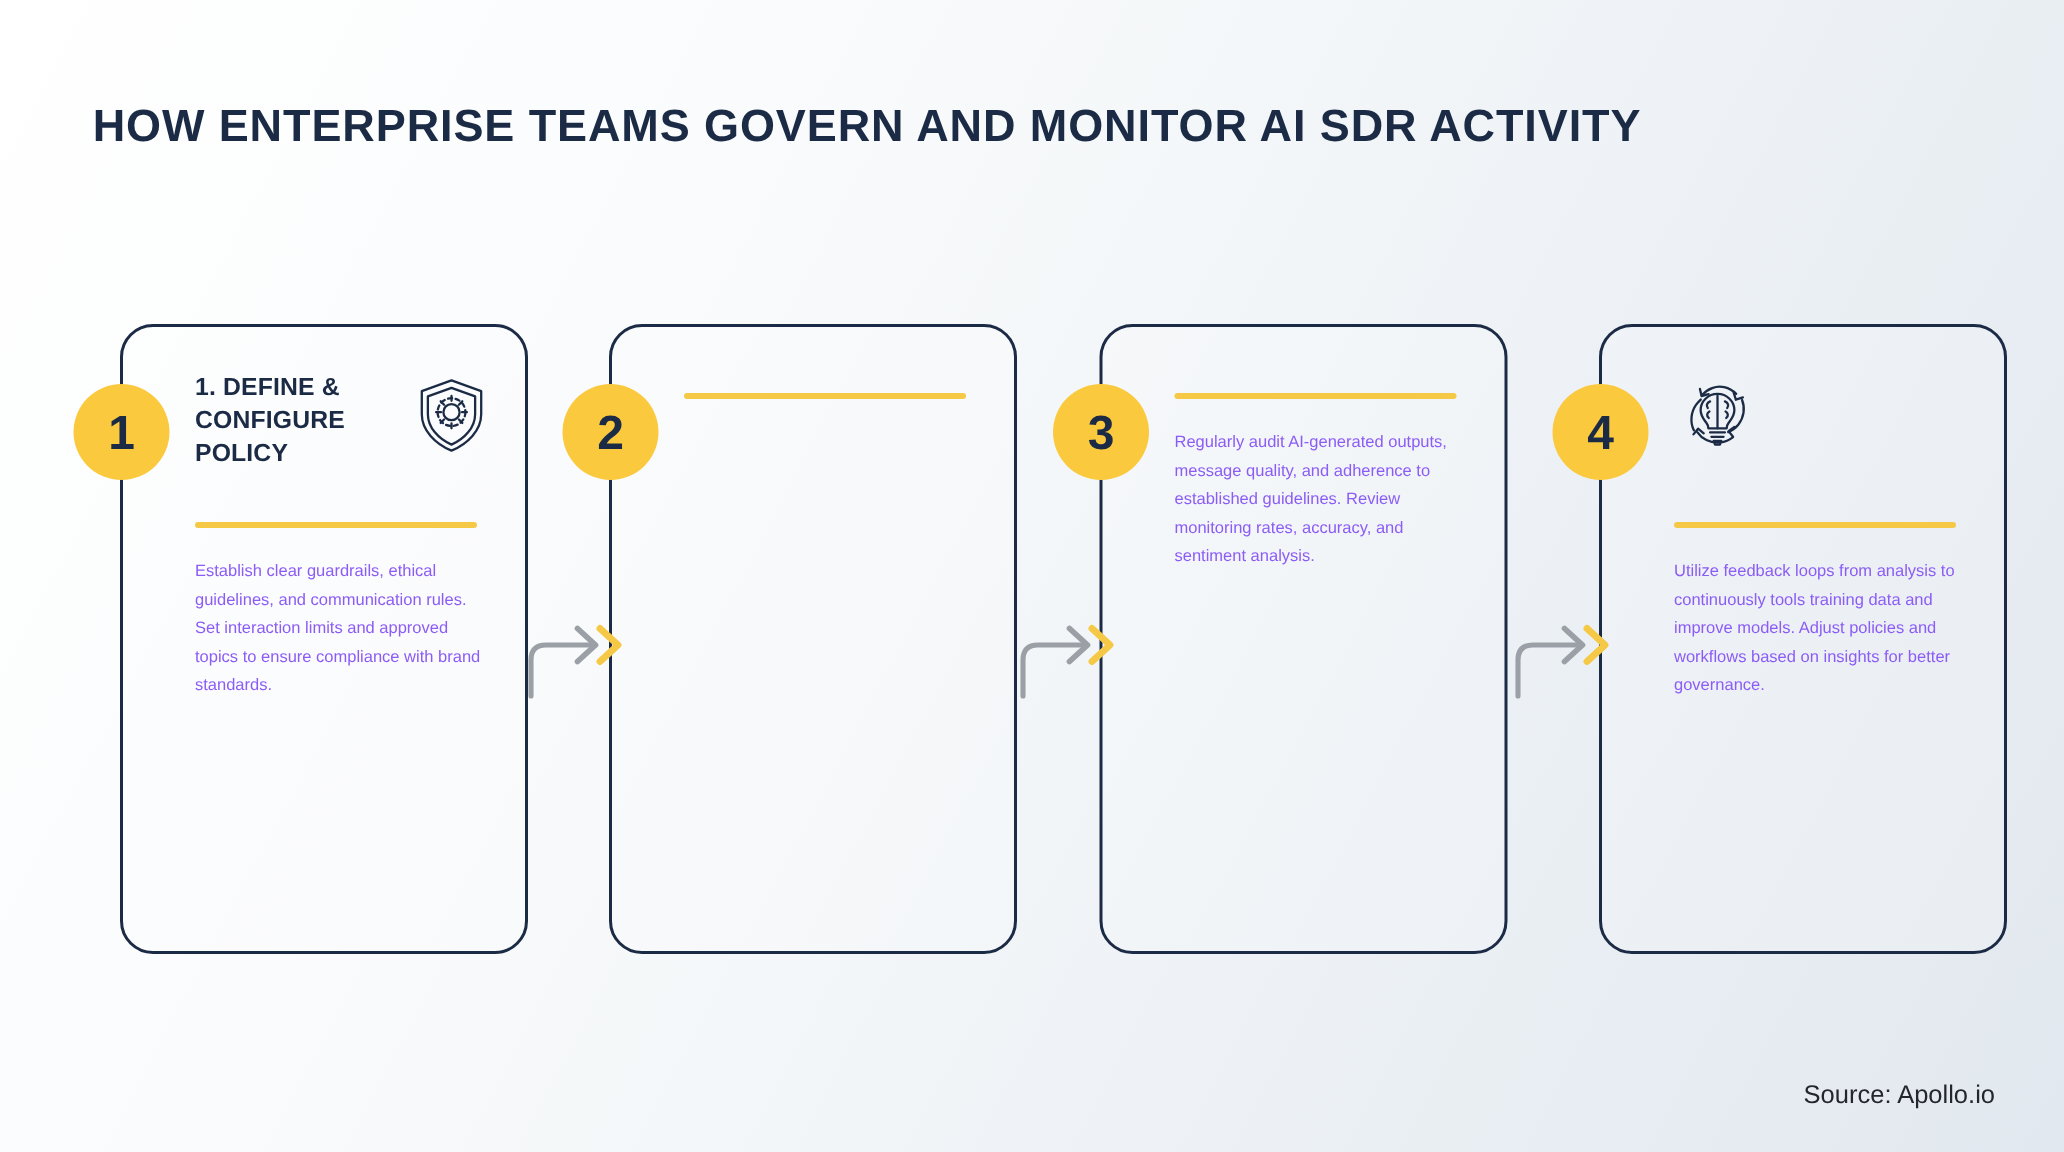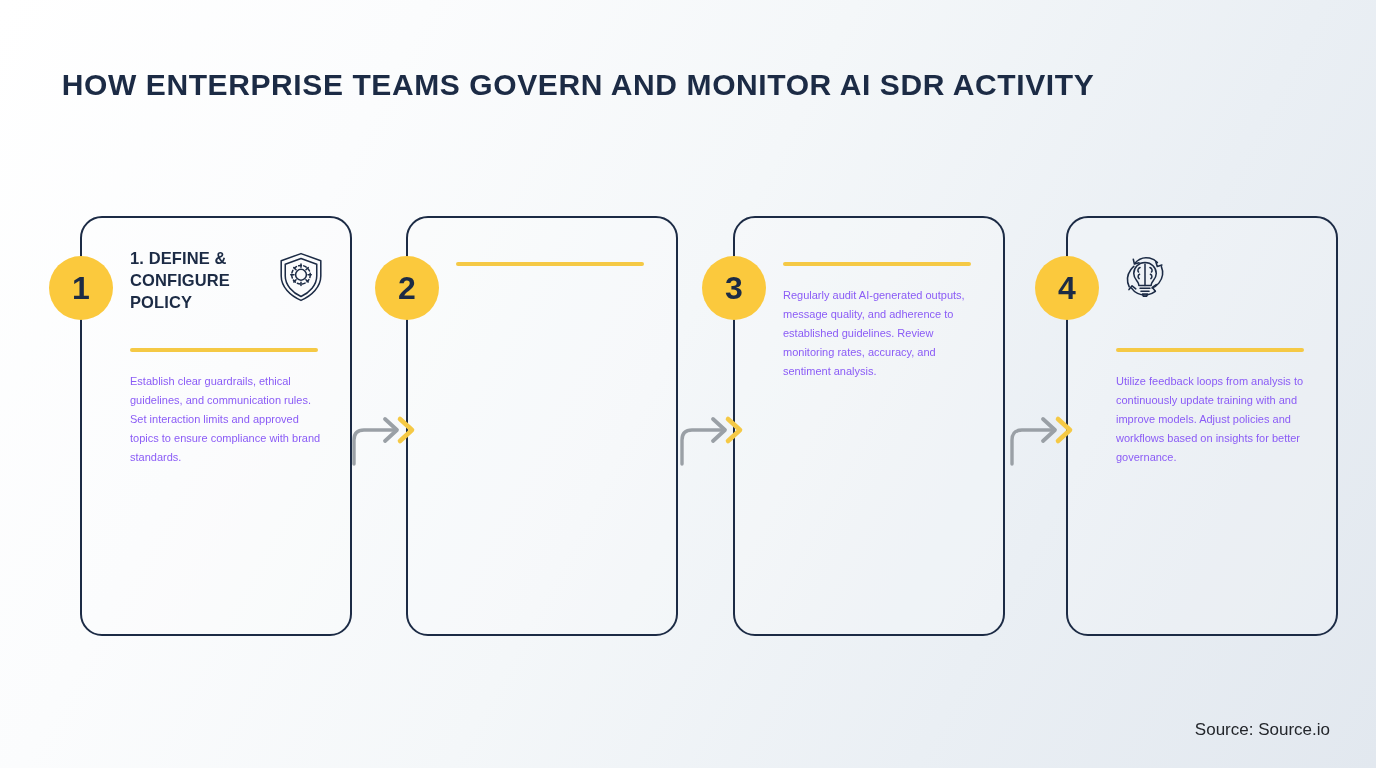--- a/index.html
+++ b/index.html
@@ -203,21 +203,21 @@
           <path d="M42 13 L43.6 18.3 L48.8 16.6"></path>
           <path d="M48.2 18.5 C50.6 24.4 49.6 31.5 45.4 36.8 C43.3 39.4 40.7 41.2 37.9 42.3"></path>
           <path d="M41.5 45.8 L38.2 41.6 L42.5 38.4"></path>
           <path d="M41.5 46 C36 50.4 28.2 51.4 21.8 48.2 C19 46.8 16.7 44.8 15 42.3"></path>
           <path d="M12.2 44 L15.6 39.8 L19.8 43.2"></path>
           <path d="M12.5 41 C9.6 35 10.2 27.6 14.2 22 C15.2 20.6 16.4 19.3 17.6 18.2"></path>
         </svg>
       </span>
     </div>
     <div class="divider"></div>
-    <div class="card-body">Utilize feedback loops from analysis to continuously update training with and improve models. Adjust policies and workflows based on insights for better governance.</div>
+    <div class="card-body">Utilize feedback loops from analysis to continuously tools training data and improve models. Adjust policies and workflows based on insights for better governance.</div>
   </div>
 
   <div class="connector k1">
     <svg width="76" height="70" viewBox="0 0 76 70" fill="none" stroke-linecap="round" stroke-linejoin="round">
       <path d="M2 68 V44 Q2 34 12 34 H44" stroke="#9AA0A6" stroke-width="3.4"></path>
       <path d="M33 23 L45 34 L33 45" stroke="#9AA0A6" stroke-width="3.8" fill="none"></path>
       <path d="M48 23 L60 34 L48 45" stroke="#F5C945" stroke-width="4.6" fill="none"></path>
     </svg>
   </div>
 
@@ -232,13 +232,13 @@
   <div class="connector k3">
     <svg width="76" height="70" viewBox="0 0 76 70" fill="none" stroke-linecap="round" stroke-linejoin="round">
       <path d="M2 68 V44 Q2 34 12 34 H44" stroke="#9AA0A6" stroke-width="3.4"></path>
       <path d="M33 23 L45 34 L33 45" stroke="#9AA0A6" stroke-width="3.8" fill="none"></path>
       <path d="M48 23 L60 34 L48 45" stroke="#F5C945" stroke-width="4.6" fill="none"></path>
     </svg>
   </div>
 
 </div>
 
-<div class="source">Source: Source.io</div>
+<div class="source">Source: Apollo.io</div>
 
 </body></html>

